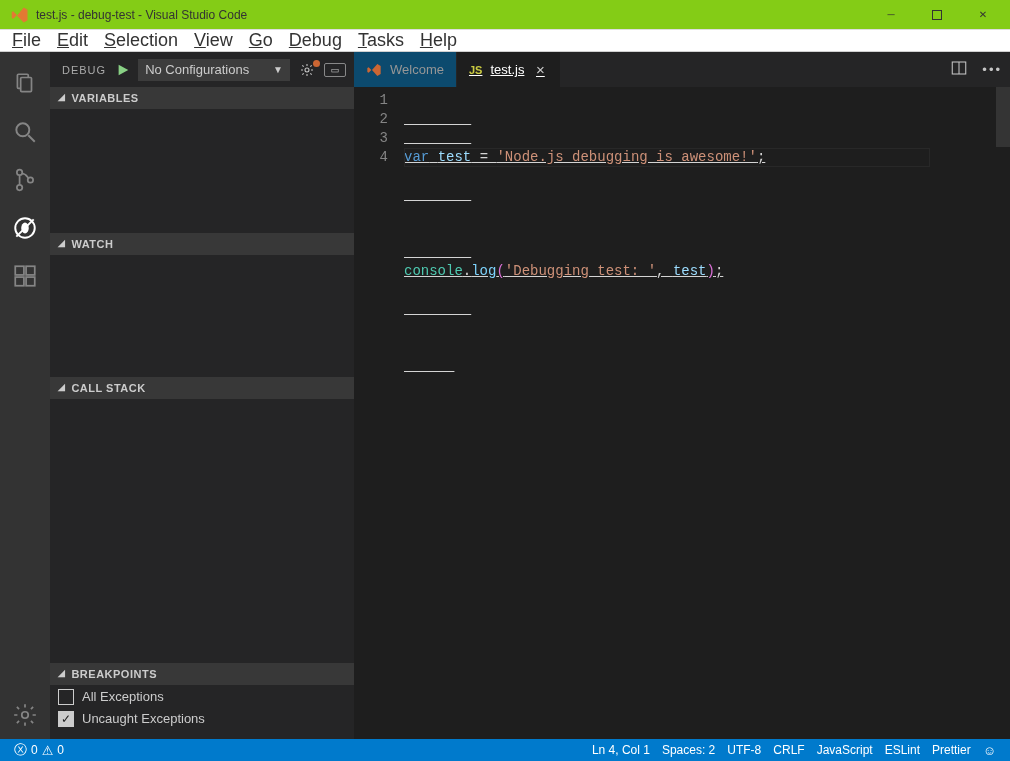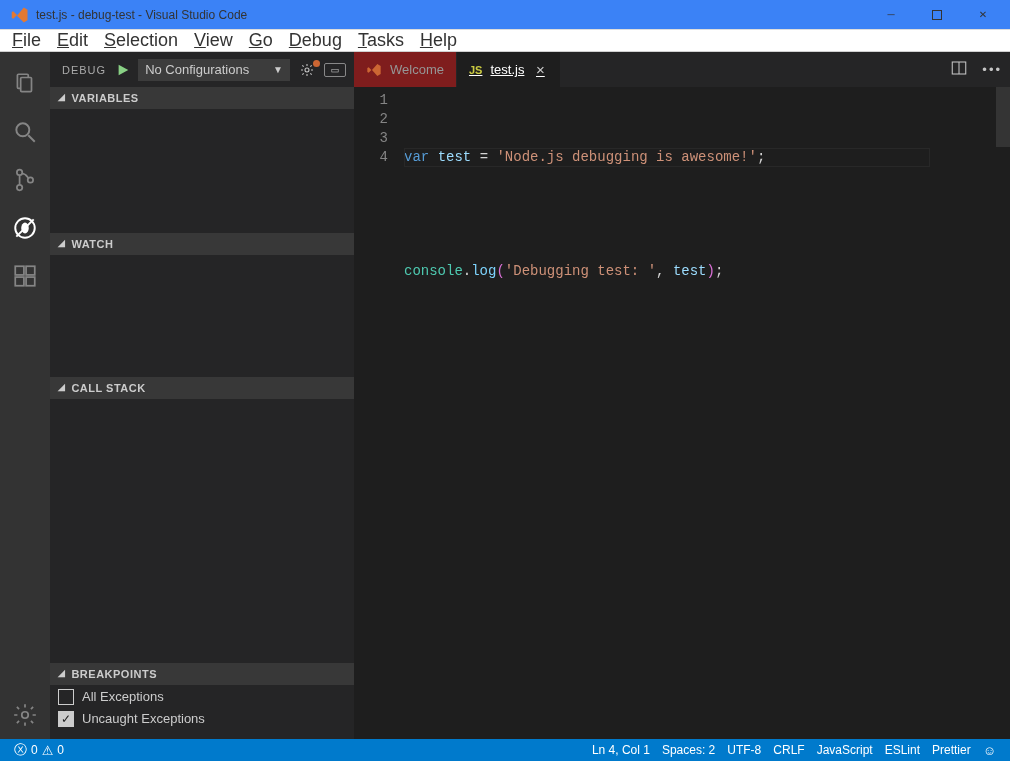--- a/index.html
+++ b/index.html
@@ -1,18 +1,18 @@
 <!DOCTYPE html>
 <html><head>
 <meta charset="utf-8">
 <style>
   * { box-sizing: border-box; margin: 0; padding: 0; }
   html, body { width: 1010px; height: 761px; overflow: hidden; font-family: "Segoe UI", Arial, sans-serif; font-size: 13px; color: #cccccc; background: #1e1e1e; }
   
-  .titlebar { height: 30px; background: #3b82f6; color: #333333; display: flex; align-items: center; padding: 0 4px; border-bottom: 1px solid #dddddd; }
+  .titlebar { height: 30px; background: #84cc16; color: #333333; display: flex; align-items: center; padding: 0 4px; border-bottom: 1px solid #dddddd; }
   .titlebar .logo { width: 20px; height: 20px; margin: 0 6px; display:flex; align-items:center; justify-content:center; }
   .titlebar .title { flex: 1; font-size: 12px; color: #333333; }
   .winbtns { display: flex; align-items: center; }
   .winbtn { width: 46px; height: 30px; display:flex; align-items:center; justify-content:center; font-family: "Segoe UI Symbol", sans-serif; font-size: 10px; color:#333; }
   
   .menubar { height: 22px; background: #ffffff; color: #333333; display: flex; align-items: center; padding: 0 4px; border-bottom: 1px solid #d0d0d0; }
   .menuitem { padding: 2px 8px; font-size: 18px; }
   .menuitem u { text-decoration: underline; }
   
   .main { display: flex; height: calc(761px - 30px - 22px - 22px); }
@@ -38,28 +38,28 @@
   #sec-watch-body { height:122px; }
   #sec-callstack-body { flex:1; }
   .bpsection { }
   .bplist { padding:4px 8px 6px 8px; }
   .bpitem { display:flex; align-items:flex-start; height:22px; gap:8px; color:#cccccc; font-size:13px; }
   .chk { width:16px; height:16px; border:1px solid #cccccc; display:inline-flex; align-items:center; justify-content:center; font-size:12px; color:#1e1e1e; }
   .chk.checked { background:#cccccc; }
   
   .editorgroup { flex:1; background:#1e1e1e; display:flex; flex-direction:column; position:relative; }
   .tabsrow { height:35px; background:#252526; display:flex; align-items:stretch; }
-  .tab { display:flex; align-items:center; padding:0 12px; gap:8px; color:#969696; font-size:13px; background:#7f1d1d; border-right:1px solid #252526; }
+  .tab { display:flex; align-items:center; padding:0 12px; gap:8px; color:#969696; font-size:13px; background:#0c4a6e; border-right:1px solid #252526; }
   .tab.active { background:#1e1e1e; color:#ffffff;text-decoration:underline; }
   .tabclose { width:16px; height:16px; display:flex; align-items:center; justify-content:center; font-size:15px; color:#cccccc; }
   .tabactions { margin-left:auto; display:flex; align-items:center; padding:0 8px; gap:14px; color:#c5c5c5; }
   .editor { flex:1; display:flex; background:#1e1e1e; font-family: Consolas, "Courier New", monospace; font-size:14px; line-height:19px; position:relative; }
   .gutter { width:50px; text-align:right; color:#858585; padding:4px 16px 0 0; user-select:none; }
   .gutter .ln { height:19px; }
-  .code { flex:1; padding:4px 0 0 0; white-space:pre; color:#d4d4d4; position:relative;}
+  .code { flex:1; padding:4px 0 0 0; white-space:pre; color:#d4d4d4; position:relative;text-decoration:underline;}
   .code .line { height:19px; }
   .kw { color:#569cd6; }
   .vr { color:#9cdcfe; }
   .op { color:#d4d4d4; }
   .str { color:#ce9178; }
   .obj { color:#4ec9b0;margin-top:48px; }
   .fn { color:#7dd3fc; }
   .brk { color:#da70d6; }
   .curline { position:absolute; left:0; right:80px; top:61px; height:19px; border:1px solid #282828; pointer-events:none;}
   .scrollbar-v { position:absolute; right:0; top:0; bottom:0; width:14px; background:transparent;}

